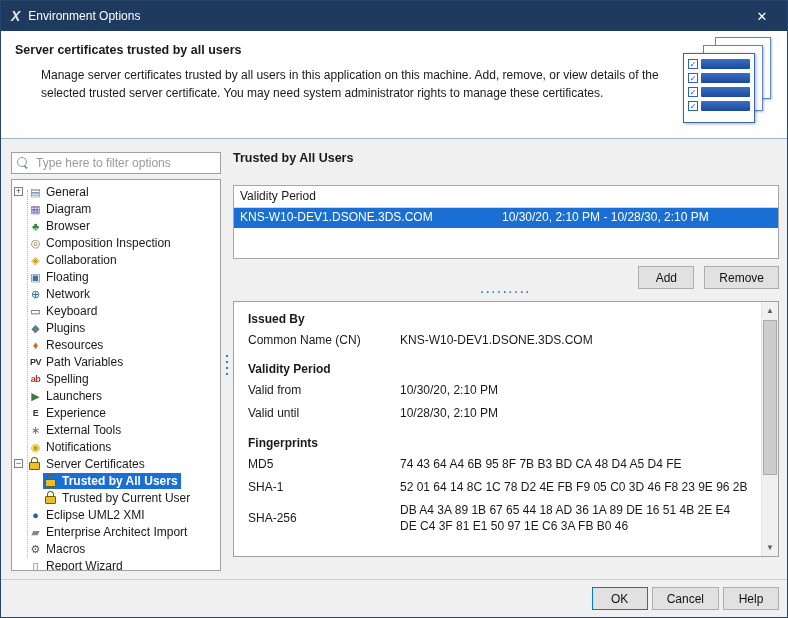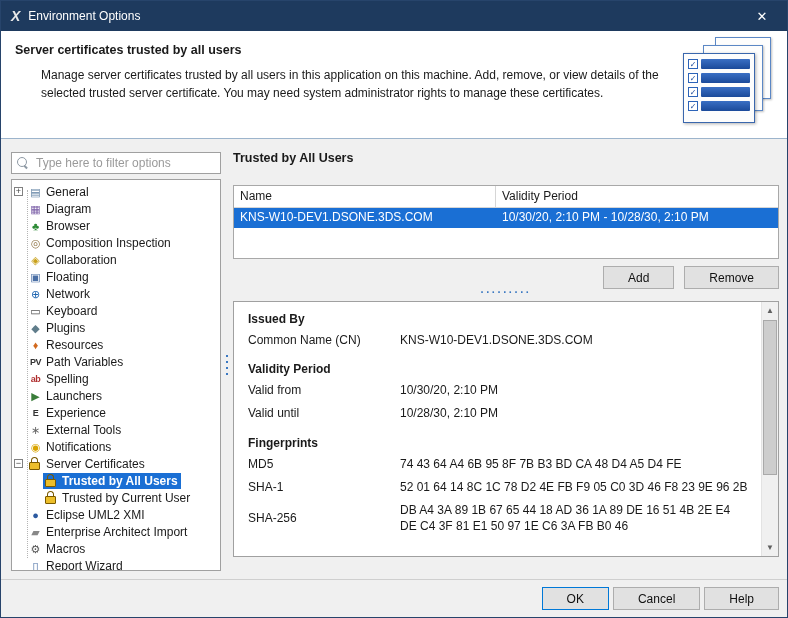--- a/index.html
+++ b/index.html
@@ -84,21 +84,21 @@
     background:#ffffff; border:1px solid #a8a8a8; overflow:hidden; }
   .tr { display:flex; }
   .thead .th { height:22px; line-height:21px; padding:0 6px; border-right:1px solid #d6d6d6;
     border-bottom:1px solid #d6d6d6; background:#ffffff; font-size:12px; }
   .th.c-name, .td.c-name { width:262px; flex:0 0 262px; }
   .th.c-val, .td.c-val { flex:1; border-right:none; }
   .trow { display:flex; height:20px; line-height:19px; }
   .trow.selected { background:#1a6fd4; color:#ffffff; }
   .td { padding:0 6px; font-size:12px; overflow:hidden; white-space:nowrap; }
   .action-btns { position:absolute; right:8px; top:127px; display:flex; gap:10px; }
-  .btn { height:23px; min-width:56px; padding:0 24px; background:#e1e1e1;
+  .btn { height:23px; min-width:56px; padding:0 14px; background:#e1e1e1;
     border:1px solid #adadad; font-family:"Liberation Sans",sans-serif; font-size:12px; color:#111; }
   .h-handle { position:absolute; left:232px; right:8px; top:148px; text-align:center;
     color:#3a78c2; font-size:11px; font-weight:bold; letter-spacing:2px; line-height:10px; }
   
   .details { position:absolute; left:232px; right:8px; top:162px; height:256px;
     background:#ffffff; border:1px solid #a0a0a0; padding:10px 22px 8px 14px; overflow:hidden; }
   .section-h { font-weight:bold; font-size:12px; margin-top:14px; margin-bottom:6px; }
   .section-h.first { margin-top:0; }
   .drow { display:flex; margin-bottom:7px; align-items:center; }
   .dlabel { width:152px; flex:0 0 152px; font-size:12px; }
@@ -337,21 +337,20 @@
       <i></i>
       <i></i>
       <i></i>
       <i></i>
     </div>
 
   <div class="panel-title">Trusted by All Users</div>
 
   <div class="cert-table">
     <div class="tr thead">
-      <div class="th c-name">Name</div>
       <div class="th c-val">Validity Period</div>
     </div>
     <div id="table-body">
         <div class="trow selected">
     <div class="td c-name">KNS-W10-DEV1.DSONE.3DS.COM</div>
     <div class="td c-val">10/30/20, 2:10 PM - 10/28/30, 2:10 PM</div>
   </div>
       </div>
   </div>
 

